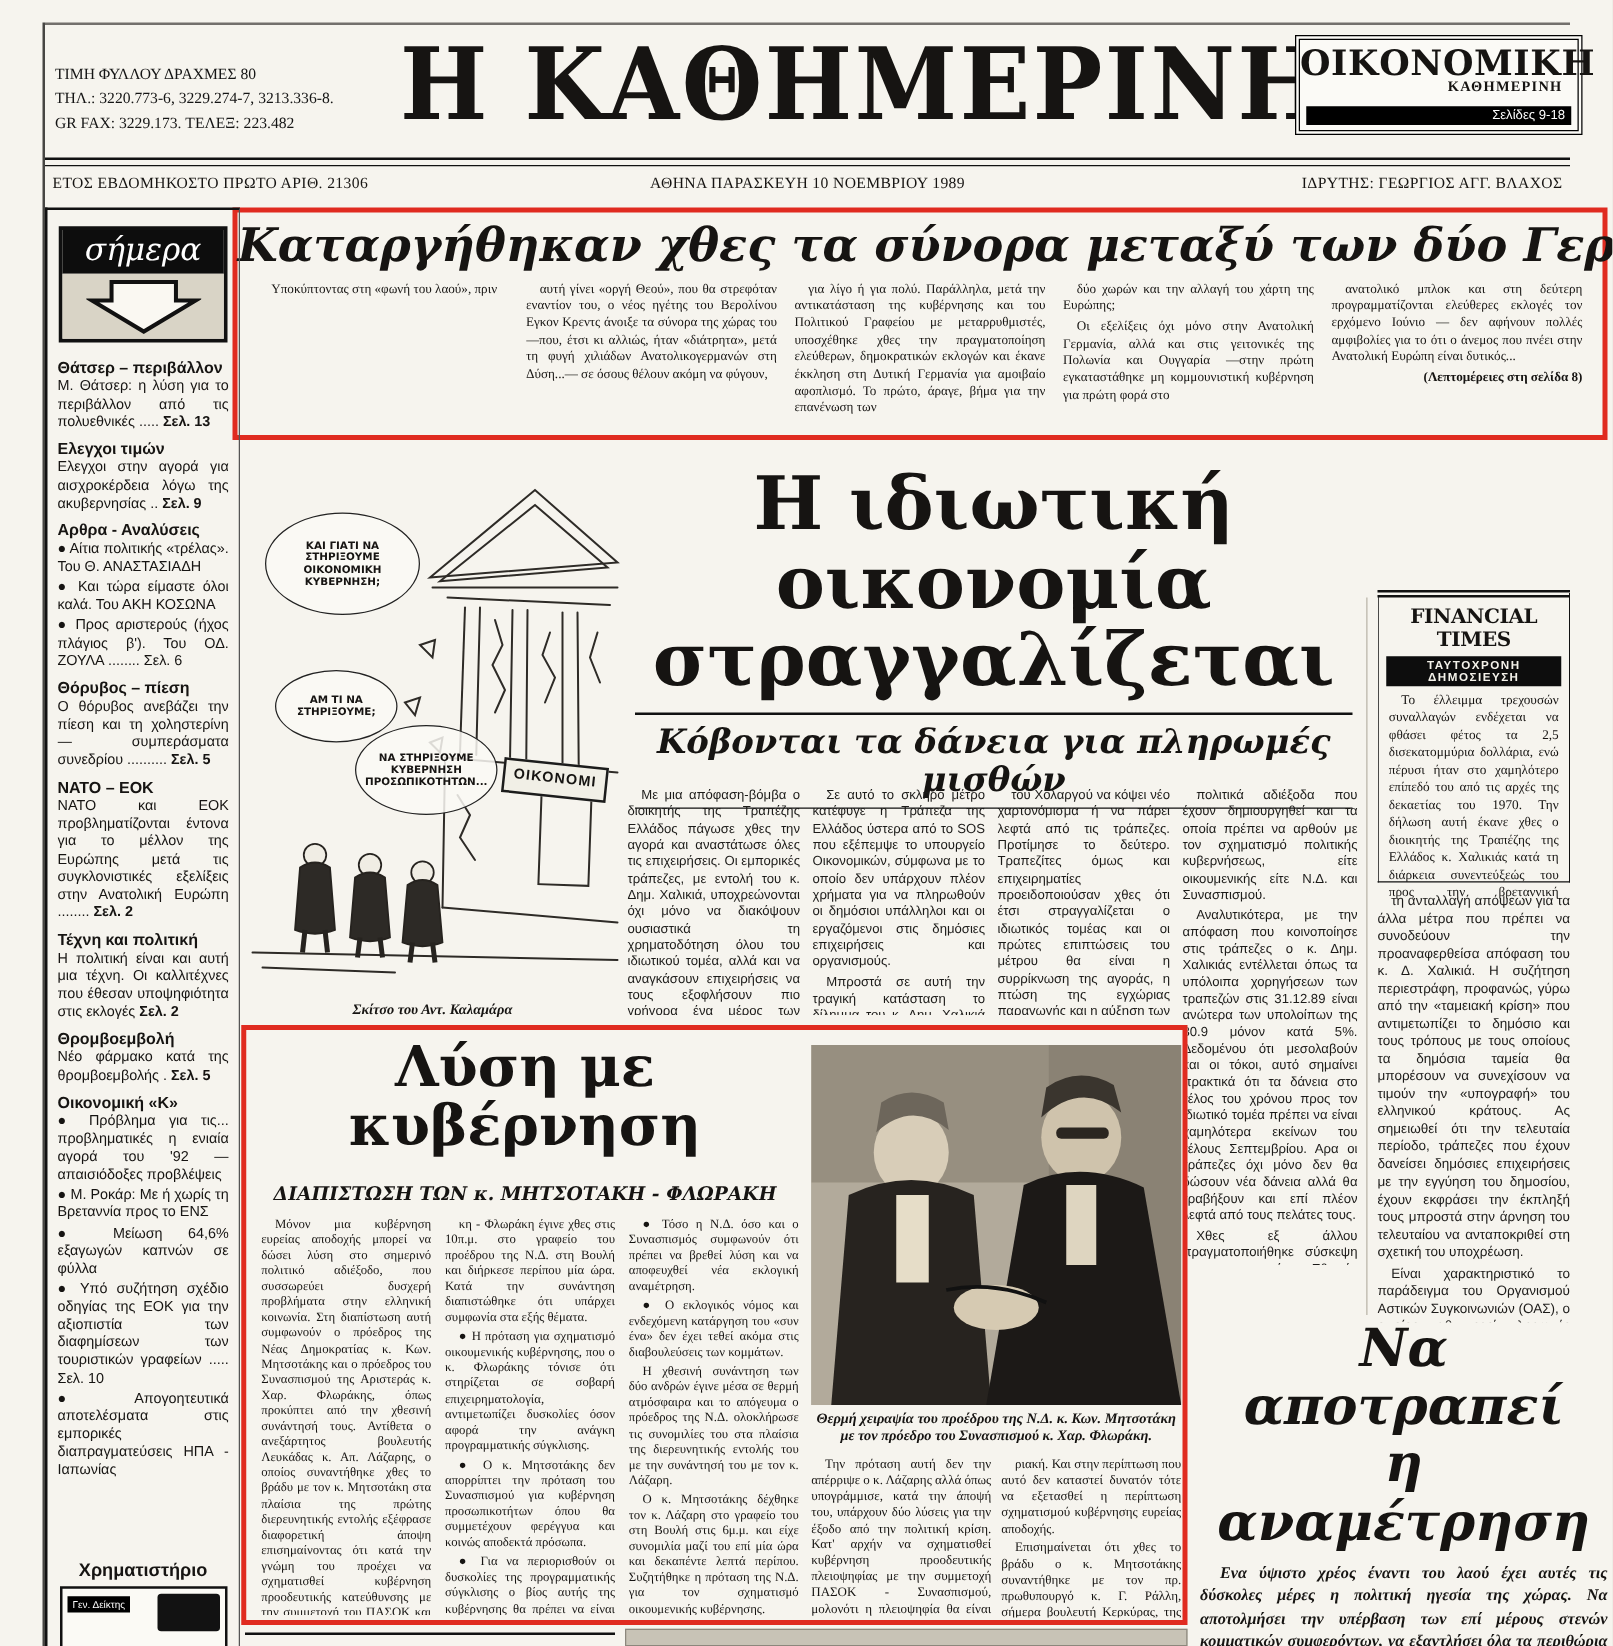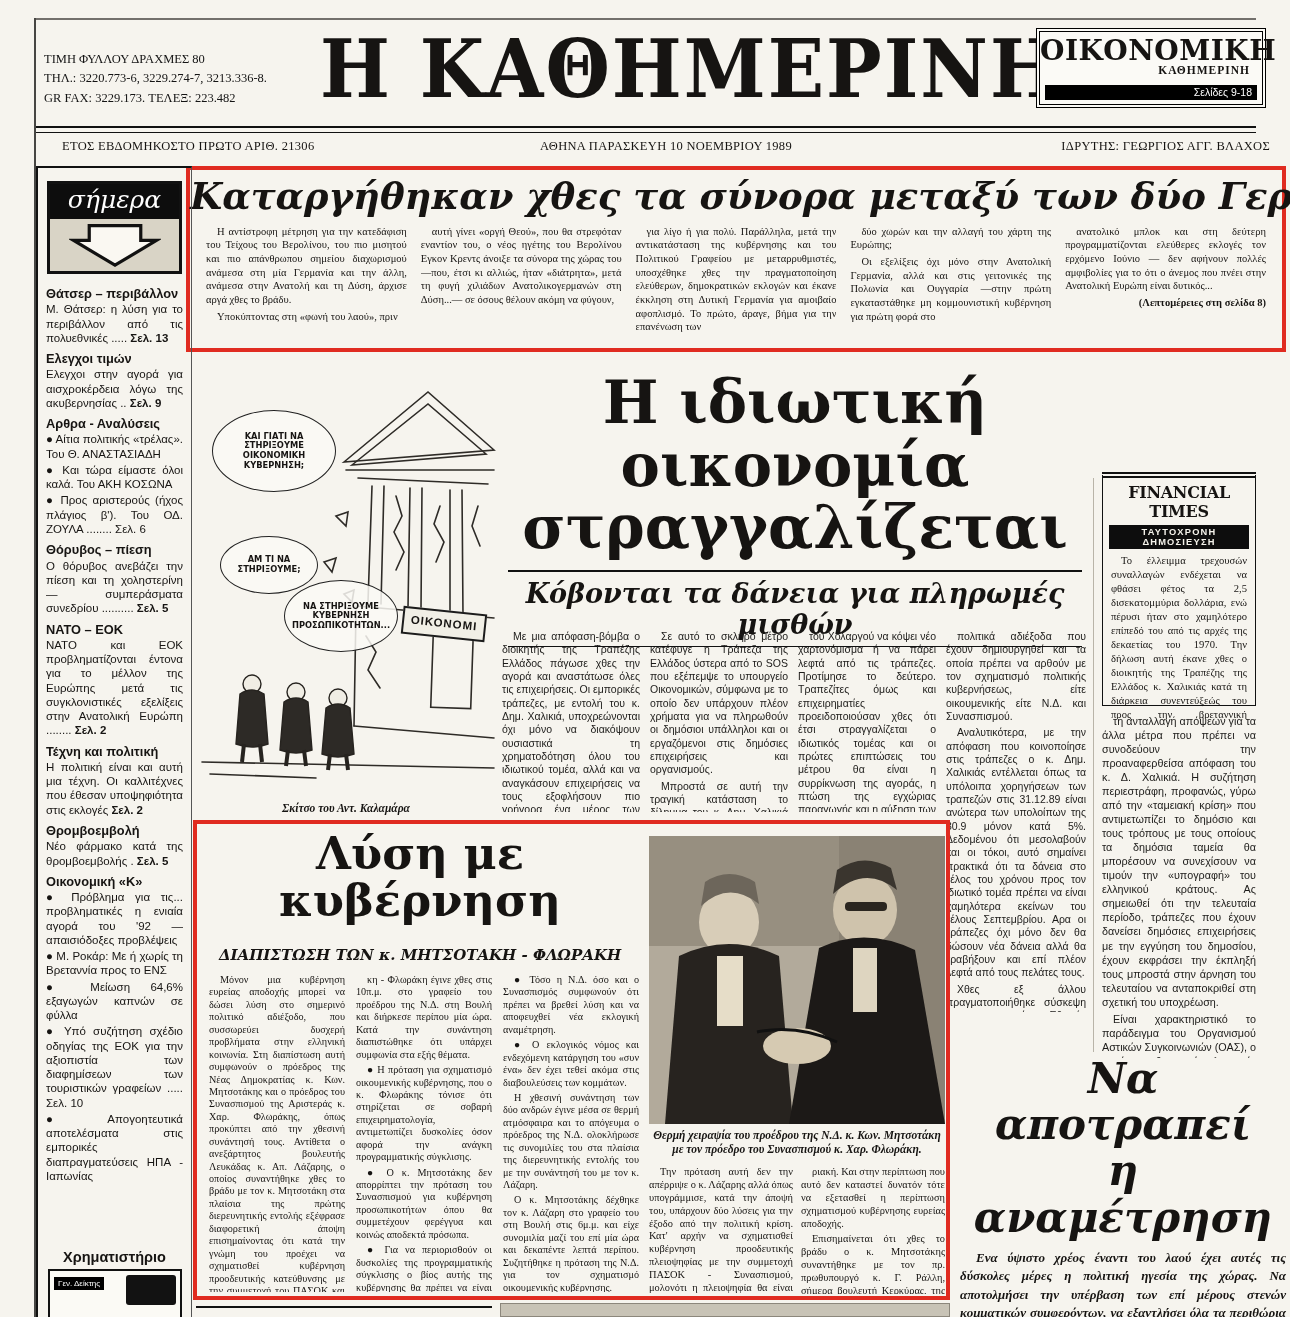--- a/index.html
+++ b/index.html
@@ -18,21 +18,21 @@
   .masthead{left:320px;top:22px;width:700px;text-align:center;font-family:"DejaVu Serif",serif;
             font-weight:bold;font-size:74px;letter-spacing:2px;transform:scaleY(1.08);
             transform-origin:top center;white-space:nowrap;}
   .supplement{left:1036px;top:28px;width:230px;height:80px;border:4px double #000;background:#fbfaf6;box-sizing:border-box;}
   .sup-title{font-family:"DejaVu Serif",serif;font-weight:bold;font-size:28px;text-align:center;
              line-height:1;margin-top:5px;letter-spacing:.5px;}
   .sup-sub{text-align:right;font-weight:bold;font-size:11.5px;padding-right:12px;margin-top:-1px;letter-spacing:1px;}
   .sup-band{position:absolute;left:5px;right:5px;bottom:4px;height:15px;background:#000;color:#fff;
             font-family:"Liberation Sans",sans-serif;font-size:10.5px;text-align:right;padding-right:5px;box-sizing:border-box;line-height:15px;}
   .rule-double{left:36px;top:126px;width:1220px;height:4px;border-top:2.5px solid #111;border-bottom:1.5px solid #111;}
-  .dateline{left:36px;top:139px;width:1220px;height:20px;font-size:12.5px;letter-spacing:.3px;margin-left:20px;}
+  .dateline{left:36px;top:139px;width:1220px;height:20px;font-size:12.5px;letter-spacing:.3px;}
   .dateline .dl-left{position:absolute;left:6px;}
   .dateline .dl-center{position:absolute;left:0;right:0;text-align:center;}
   .dateline .dl-right{position:absolute;right:6px;text-align:right;}
   
   .top-box{left:186px;top:166px;width:1100px;height:186px;border:4px solid var(--highlight);box-sizing:border-box;background:var(--paper);}
   .top-headline{margin-top:7px;text-align:center;font-family:"DejaVu Serif",serif;font-weight:bold;
                 font-style:italic;font-size:37px;line-height:1.05;white-space:nowrap;}
   .top-cols{display:flex;gap:14px;padding:9px 16px 0 16px;}
   .top-col{flex:1;font-size:10.5px;line-height:1.3;text-align:justify;height:112px;overflow:hidden;}
   .more-note{font-weight:bold;text-align:right;font-size:10.5px;margin-top:2px;}
@@ -139,21 +139,20 @@
   <div class="abs dateline">
     <span class="dl-left">ΕΤΟΣ ΕΒΔΟΜΗΚΟΣΤΟ ΠΡΩΤΟ ΑΡΙΘ. 21306</span>
     <span class="dl-center">ΑΘΗΝΑ ΠΑΡΑΣΚΕΥΗ 10 ΝΟΕΜΒΡΙΟΥ 1989</span>
     <span class="dl-right">ΙΔΡΥΤΗΣ: ΓΕΩΡΓΙΟΣ ΑΓΓ. ΒΛΑΧΟΣ</span>
   </div>
 
   <div class="abs top-box">
     <div class="top-headline">Καταργήθηκαν χθες τα σύνορα μεταξύ των δύο Γερμανιών</div>
     <div class="top-cols">
       <div class="top-col">
-          <p>Η αντίστροφη μέτρηση για την κατεδάφιση του Τείχους του Βερολίνου, του πιο μισητού και πιο απάνθρωπου σημείου διαχωρισμού ανάμεσα στη μία Γερμανία και την άλλη, ανάμεσα στην Ανατολή και τη Δύση, άρχισε αργά χθες το βράδυ.</p>
           <p>Υποκύπτοντας στη «φωνή του λαού», πριν</p>
         </div>
       <div class="top-col">
           <p>αυτή γίνει «οργή Θεού», που θα στρεφόταν εναντίον του, ο νέος ηγέτης του Βερολίνου Εγκον Κρεντς άνοιξε τα σύνορα της χώρας του —που, έτσι κι αλλιώς, ήταν «διάτρητα», μετά τη φυγή χιλιάδων Ανατολικογερμανών στη Δύση...— σε όσους θέλουν ακόμη να φύγουν,</p>
         </div>
       <div class="top-col">
           <p>για λίγο ή για πολύ. Παράλληλα, μετά την αντικατάσταση της κυβέρνησης και του Πολιτικού Γραφείου με μεταρρυθμιστές, υποσχέθηκε χθες την πραγματοποίηση ελεύθερων, δημοκρατικών εκλογών και έκανε έκκληση στη Δυτική Γερμανία για αμοιβαίο αφοπλισμό. Το πρώτο, άραγε, βήμα για την επανένωση των</p>
         </div>
       <div class="top-col">
           <p>δύο χωρών και την αλλαγή του χάρτη της Ευρώπης;</p>

